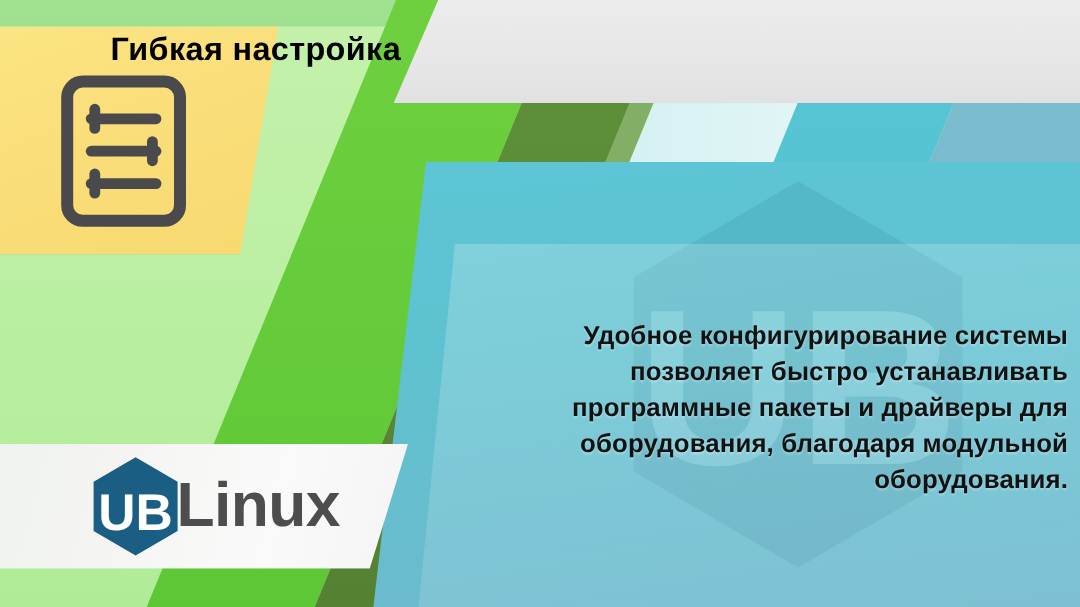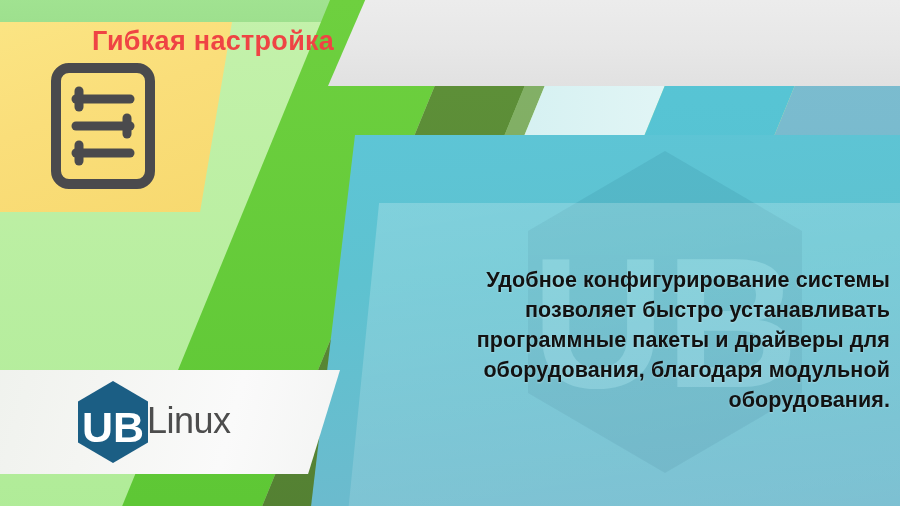--- a/index.html
+++ b/index.html
@@ -58,21 +58,21 @@
     box-shadow: 2px 3px 10px rgba(0,0,0,0.22);
   }
   .title-text {
     position: absolute;
     left: 92px;
     top: 0;
     height: 86px;
     line-height: 82px;
     font-size: 27px;
     font-weight: bold;
-    color: #ef4444;
+    color: #000000;
     letter-spacing: 0.3px;
     white-space: nowrap;
   }
 
   
   .body-panel {
     position: absolute;
     left: 310px;
     top: 135px;
     width: 600px;
@@ -138,22 +138,22 @@
     height: 80px;
   }
   .logo-hex {
     position: relative;
     width: 76px;
     height: 84px;
     flex: none;
   }
   .logo-hex svg { display: block; }
   .logo-word {
-    font-size: 36px;
-    font-weight: normal;
+    font-size: 52px;
+    font-weight: bold;
     color: #4d4d4d;
     letter-spacing: -0.5px;
     margin-left: -4px;
     line-height: 1;
     position: relative;
     top: -1px;
   }
 </style>
 </head>
 <body>

